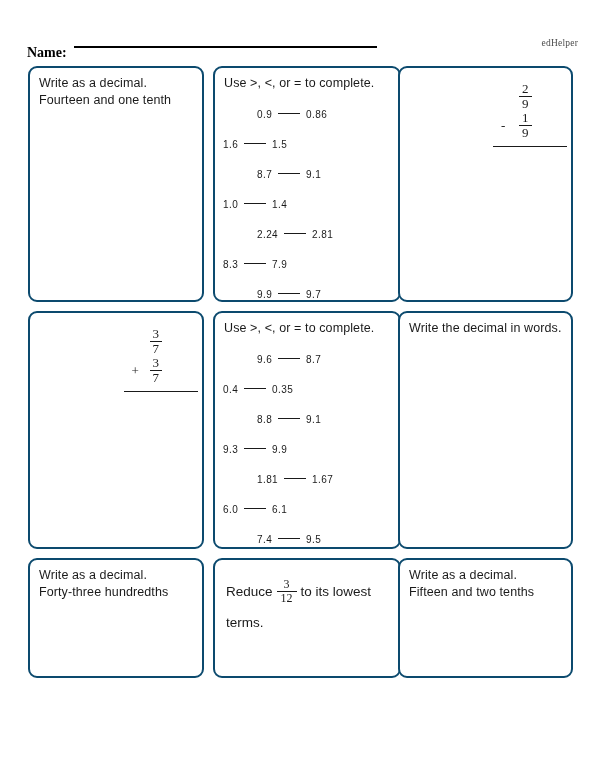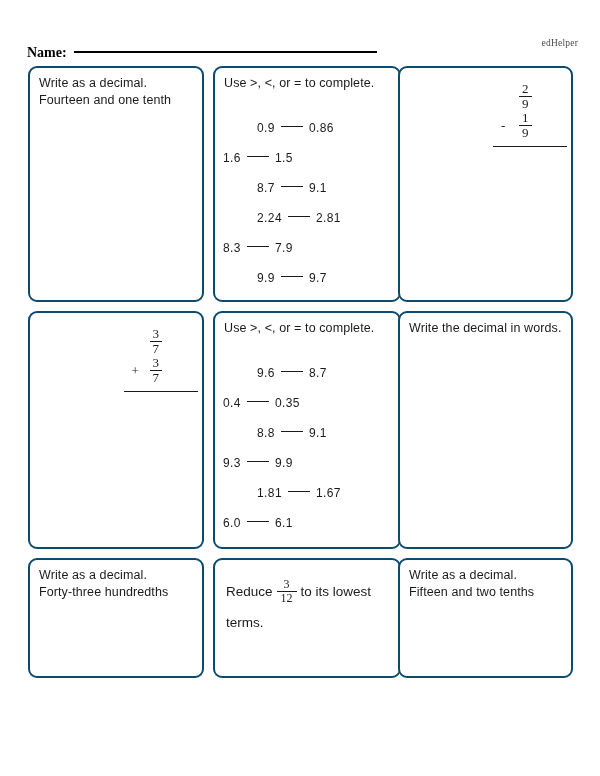--- a/index.html
+++ b/index.html
@@ -24,21 +24,21 @@
     font-family: "Liberation Serif", serif;
     font-size: 9.5px;
     color: #4b4b4b;
     letter-spacing: 0.2px;
   }
   #name-row {
     position: absolute;
     top: 46px;
     left: 27px;
     display: flex;
-    align-items: center;
+    align-items: flex-start;
   }
   #name-label {
     font-family: "Liberation Serif", serif;
     font-weight: bold;
     font-size: 14px;
     color: #000;
     line-height: 14px;
   }
   #name-line {
     width: 303px;
@@ -69,22 +69,22 @@
     padding: 7px 0 0 9px;
     font-size: 12.5px;
     line-height: 16.5px;
     color: #1a1a1a;
     letter-spacing: 0.1px;
   }
   .prompt .line { display: block; white-space: nowrap; }
 
   
   .cmp-list {
-    margin-top: 21px;
-    font-size: 12px;
+    margin-top: 8px;
+    font-size: 10px;
     line-height: 16px;
     color: #1a1a1a;
   }
   .cmp-row {
     height: 30px;
     display: flex;
     align-items: center;
     white-space: nowrap;
     letter-spacing: 0.4px;
   }
@@ -189,20 +189,25 @@
     <div class="cmp-row ind-0">
       <span>1.6</span>
       <span class="cmp-blank"></span>
       <span>1.5</span>
     </div>
     <div class="cmp-row ind-1">
       <span>8.7</span>
       <span class="cmp-blank"></span>
       <span>9.1</span>
     </div>
+    <div class="cmp-row ind-0">
+      <span>1.0</span>
+      <span class="cmp-blank"></span>
+      <span>1.4</span>
+    </div>
     <div class="cmp-row ind-1">
       <span>2.24</span>
       <span class="cmp-blank"></span>
       <span>2.81</span>
     </div>
     <div class="cmp-row ind-0">
       <span>8.3</span>
       <span class="cmp-blank"></span>
       <span>7.9</span>
     </div>

